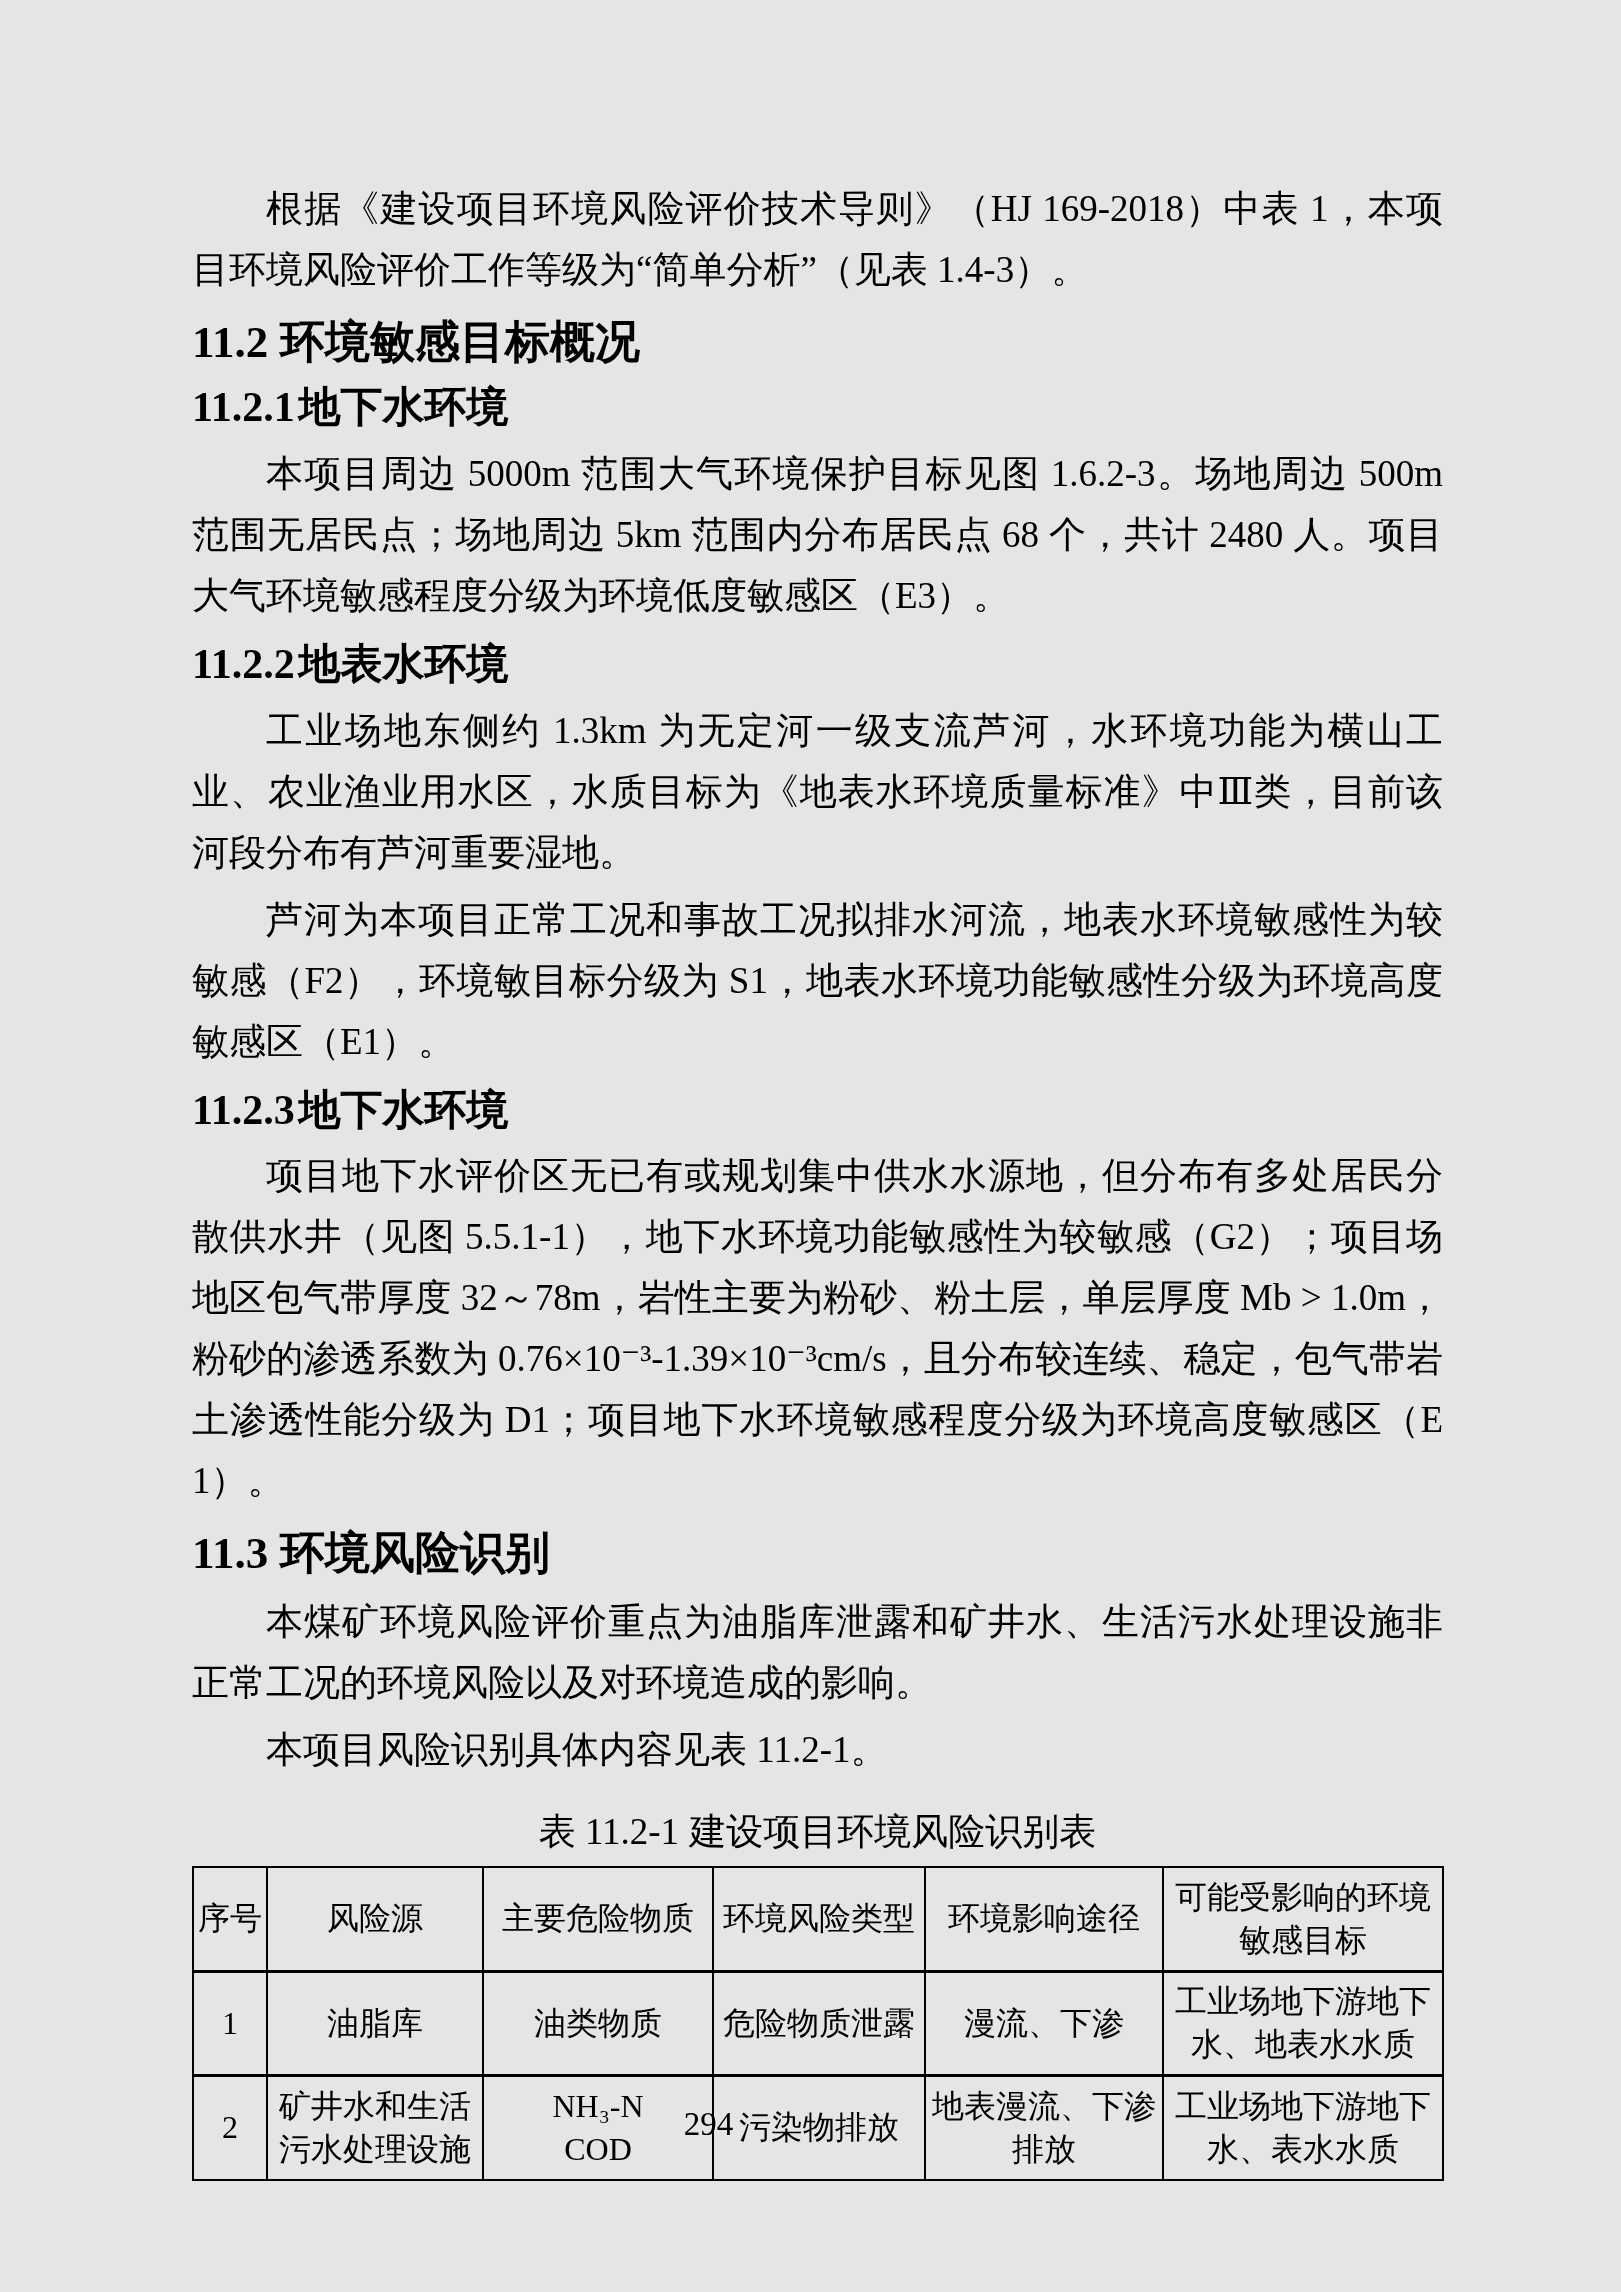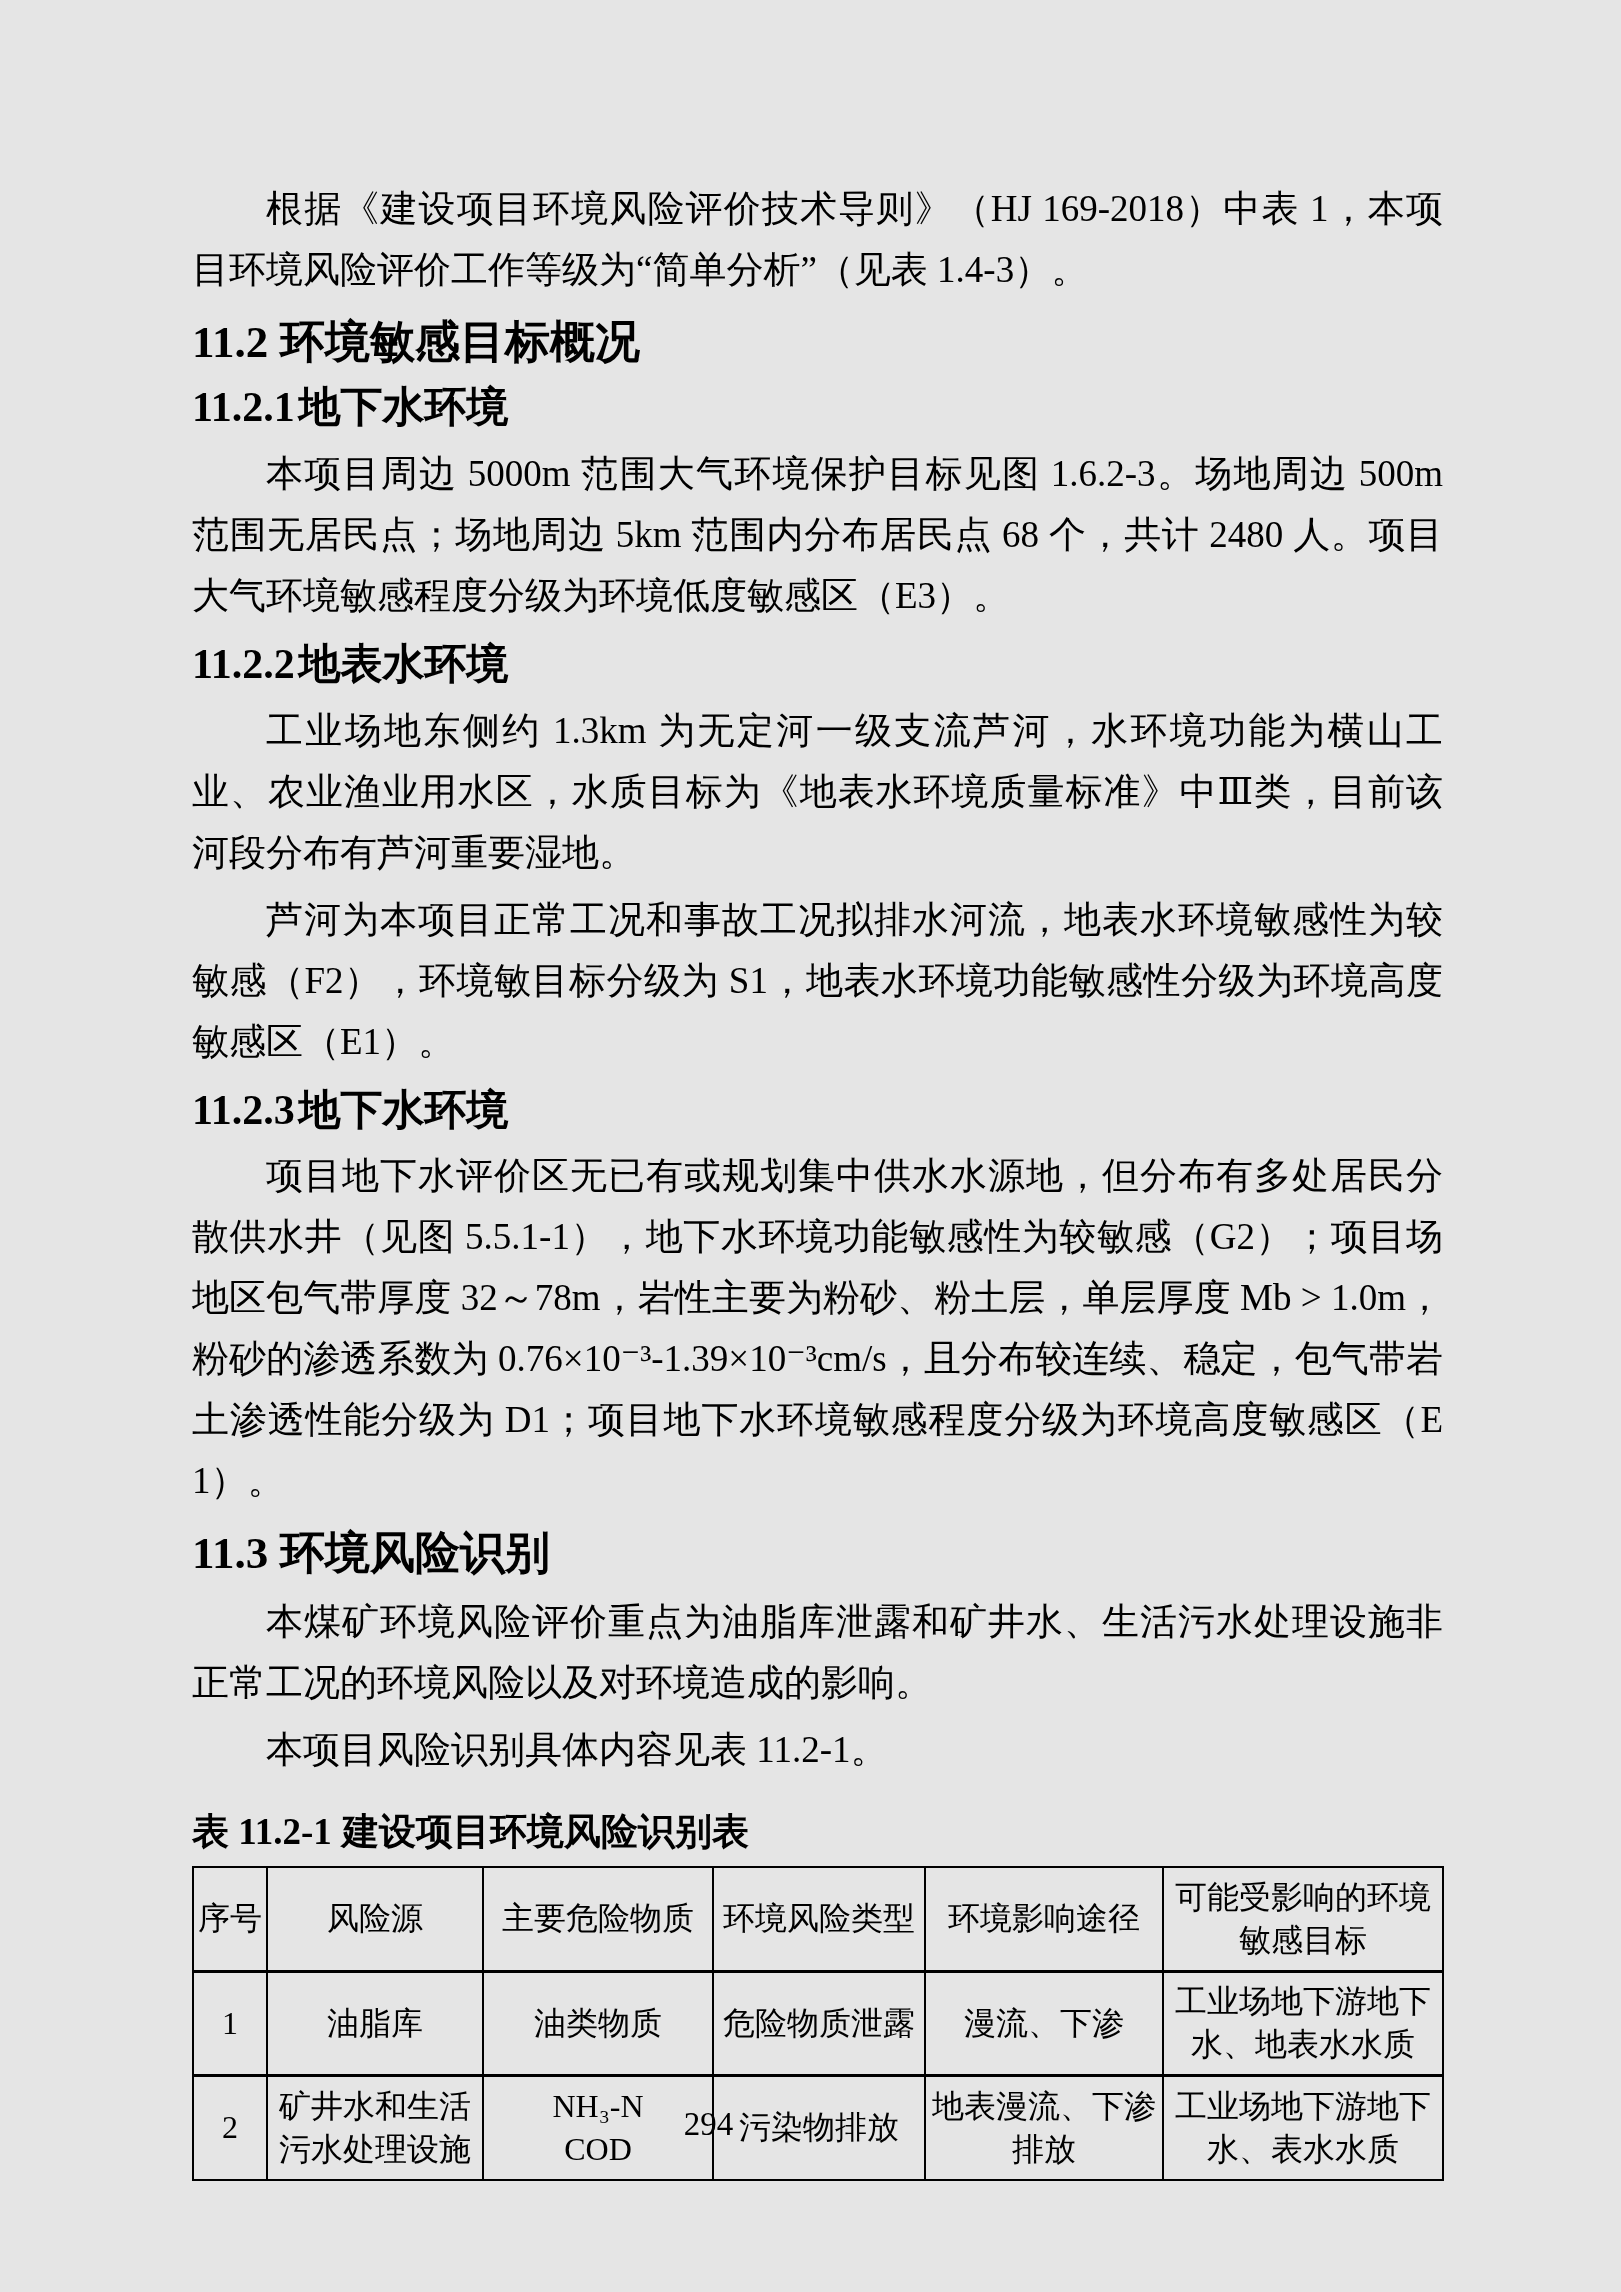--- a/index.html
+++ b/index.html
@@ -42,22 +42,23 @@
     margin: 11.8px 0 9.8px 0;
   }
   .h2 .num, .h3 .num {
     font-family: "Liberation Serif", "DejaVu Serif", serif;
   }
   .h2 .num { margin-right: 11.8px; }
   .h3 .num { margin-right: 3.9px; }
   .table-caption {
     font-size: 37px;
     line-height: 49px;
-    font-weight: bold;
+    font-weight: normal;
     font-family: "Liberation Sans", "DejaVu Sans", sans-serif;
+    text-align: center;
     margin: 27.4px 0 9.8px 0;
   }
   .table-caption .num { font-family: "Liberation Serif", "DejaVu Serif", serif; }
   table.risk {
     border-collapse: collapse;
     width: 1251px;
     table-layout: fixed;
   }
   table.risk td {
     border: 2px solid #000;

